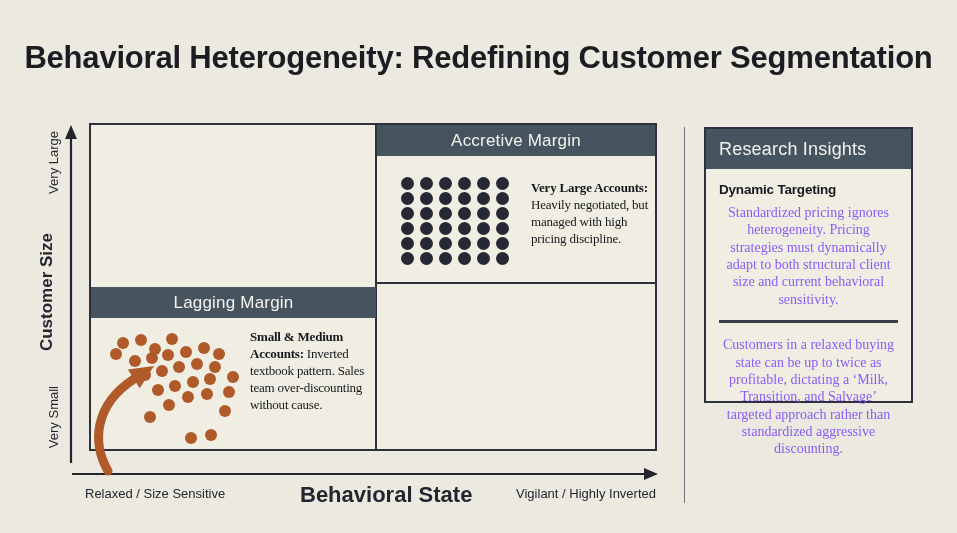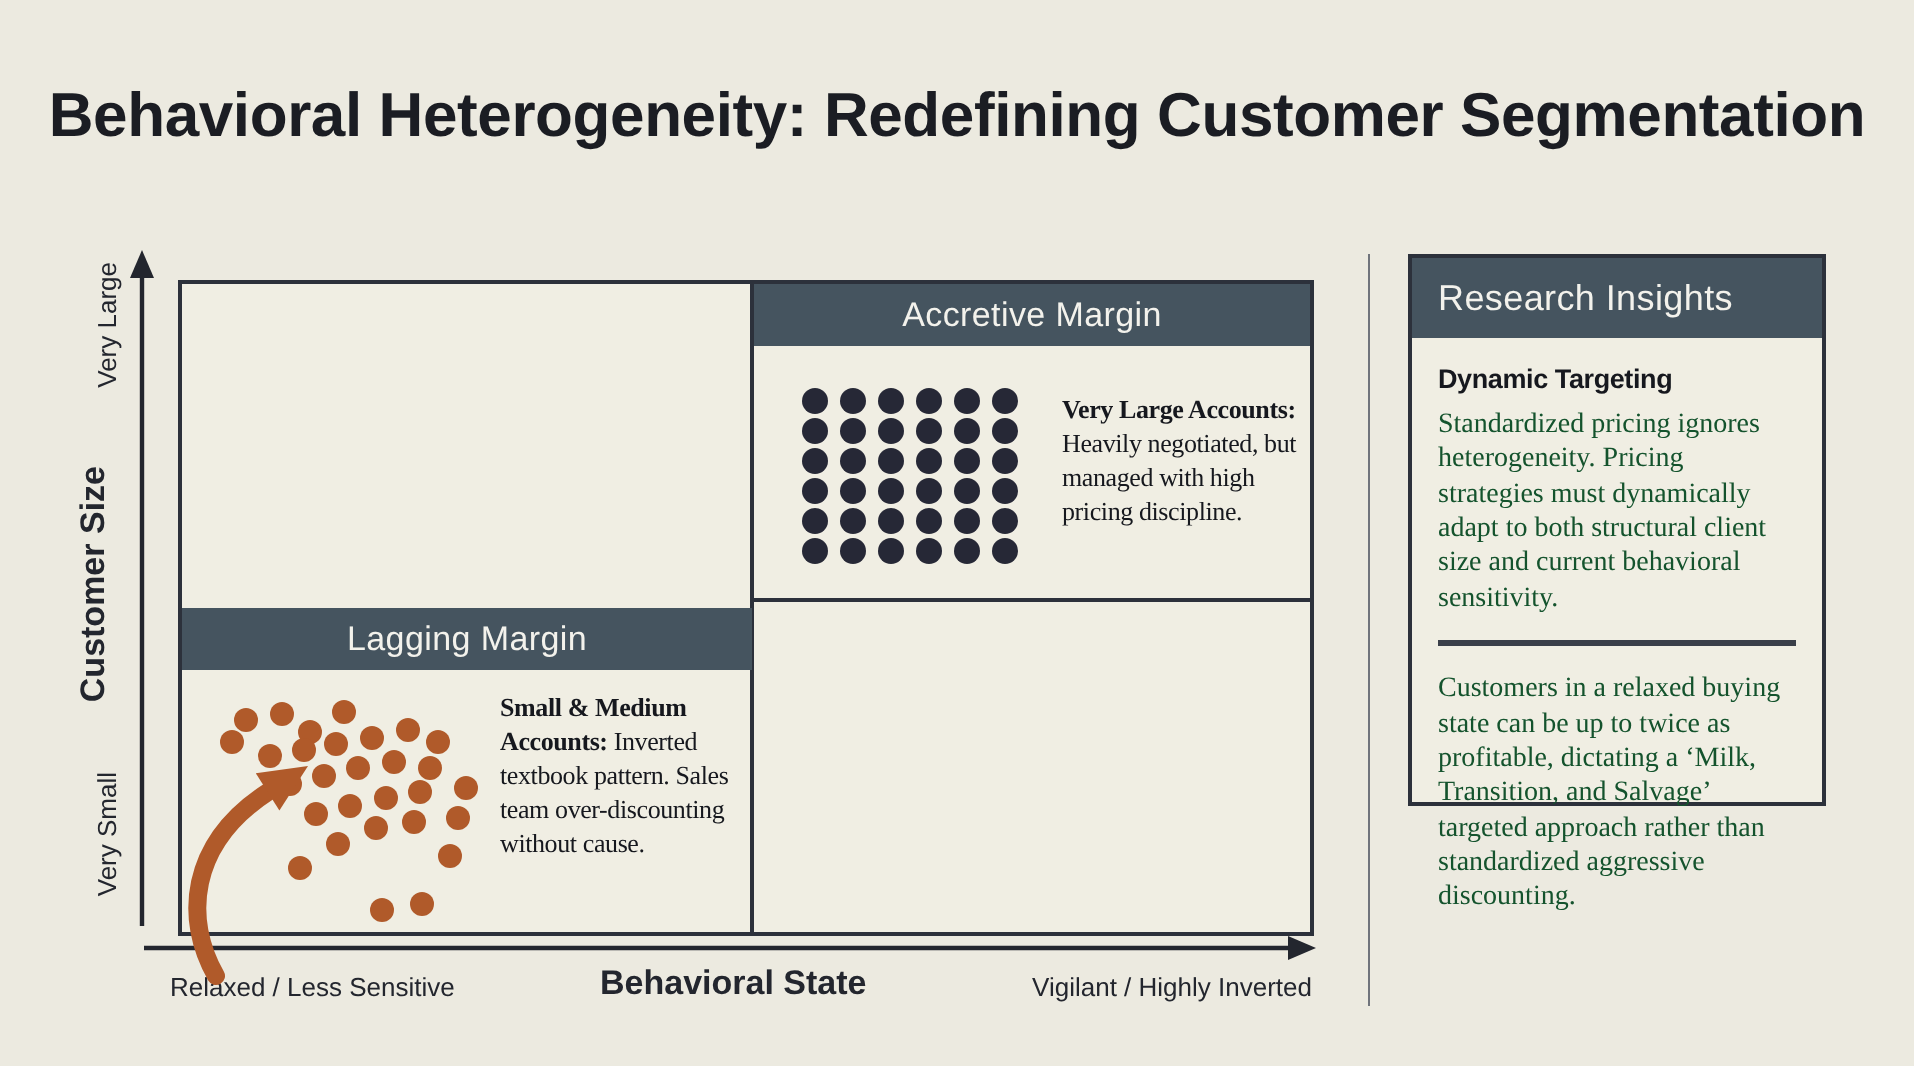--- a/index.html
+++ b/index.html
@@ -21,25 +21,25 @@
   
   .ylab{
     position:absolute;
     writing-mode:vertical-rl;transform:rotate(180deg);
     font-size:13px;color:#23262e;white-space:nowrap;
   }
   .ylab.axis-title{font-size:17px;font-weight:600;}
   .axis-svg{position:absolute;overflow:visible;}
   .xlab-row{position:absolute;left:0;top:483px;width:957px;height:22px;}
   .xlab{position:absolute;font-size:13px;color:#23262e;white-space:nowrap;}
-  .xlab.axis-title{font-size:17px;font-weight:600;top:-1px;}
+  .xlab.axis-title{font-size:22px;font-weight:600;top:-1px;}
 
   
   .chart{
-    position:absolute;left:89px;top:140px;width:568px;height:328px;
+    position:absolute;left:89px;top:123px;width:568px;height:328px;
     background:var(--panel,#f0eee3);
     border:2px solid var(--border,#2c313b);
     box-sizing:border-box;
   }
   .vdiv{position:absolute;left:284px;top:0;width:2px;height:100%;background:var(--border,#2c313b);}
   .hdiv-right{position:absolute;left:286px;right:0;top:157px;height:2px;background:var(--border,#2c313b);}
   .qheader{
     position:absolute;height:31px;background:var(--slate,#45545f);
     color:#f3f2ec;font-size:17px;letter-spacing:0.2px;
     display:flex;align-items:center;justify-content:center;z-index:3;
@@ -82,21 +82,21 @@
     font-size:18px;letter-spacing:0.2px;
     display:flex;align-items:center;padding-left:13px;
   }
   .sb-body{padding:13px 13px 0 13px;}
   .sb-body h3{
     margin:0 16px 7px 0;font-size:13.5px;font-weight:700;
     letter-spacing:-0.2px;color:#16181e;
   }
   .sb-body p{
     margin:0 0 12px 0;font-family:"Liberation Serif",serif;
-    font-size:14px;line-height:1.24;color:#14532d;
+    font-size:14px;line-height:1.24;color:#8b5cf6;text-align:center;
   }
   .sb-body hr{
     border:none;height:3px;background:#3a3f49;margin:12px 0 13px 0;
   }
 </style>
 </head>
 <body>
 
 <div class="canvas">
 
@@ -110,21 +110,21 @@
     <line x1="8" y1="338" x2="8" y2="12" stroke="#23262e" stroke-width="2.2"></line>
     <polygon points="8,0 2,14 14,14" fill="#23262e"></polygon>
   </svg>
 
   <svg class="axis-svg" style="left:70px;top:466px;width:592px;height:16px;">
     <line x1="2" y1="8" x2="576" y2="8" stroke="#23262e" stroke-width="2.2"></line>
     <polygon points="588,8 574,2 574,14" fill="#23262e"></polygon>
   </svg>
 
   <div class="xlab-row">
-    <span class="xlab" style="left:85px;top:3px;">Relaxed / Less Sensitive</span>
+    <span class="xlab" style="left:85px;top:3px;">Relaxed / Size Sensitive</span>
     <span class="xlab axis-title" style="left:300px;">Behavioral State</span>
     <span class="xlab" style="right:301px;top:3px;">Vigilant / Highly Inverted</span>
   </div>
 
   <div class="chart">
     <div class="vdiv"></div>
     <div class="hdiv-right"></div>
 
     <div class="qheader accretive">Accretive Margin</div>
     <div class="qheader lagging">Lagging Margin</div>

